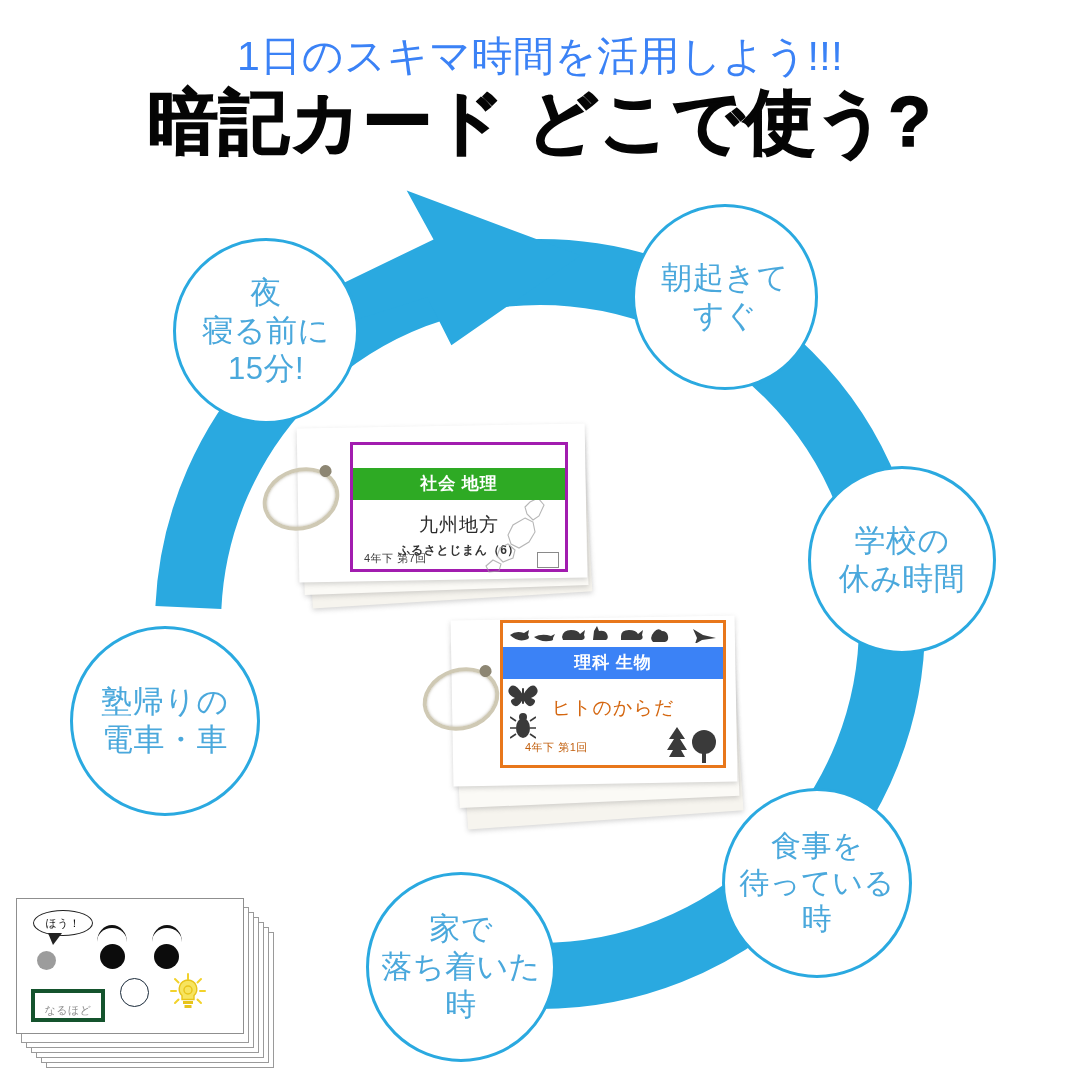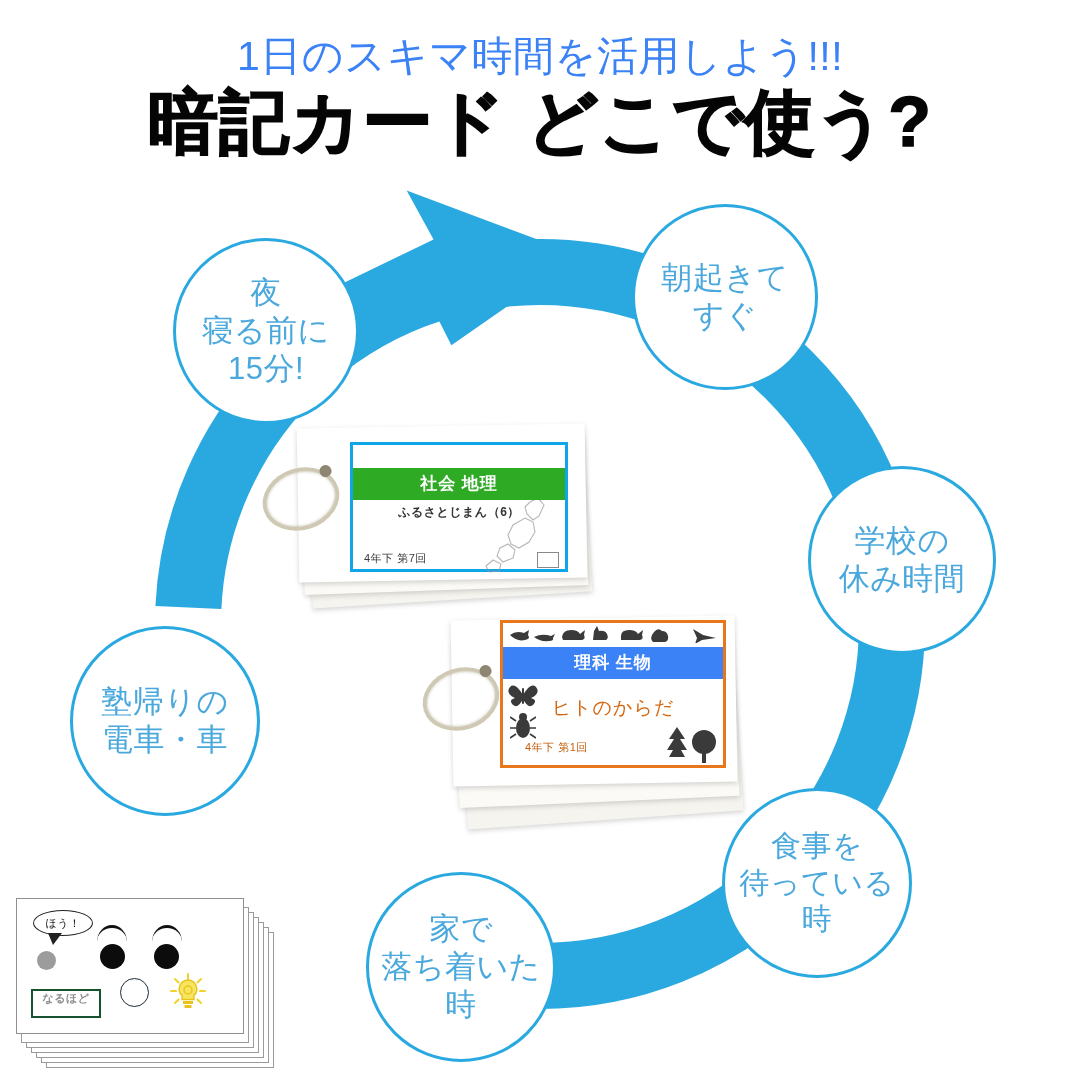--- a/index.html
+++ b/index.html
@@ -98,21 +98,21 @@
     box-shadow: 0 2px 5px rgba(120,120,120,0.32);
   }
   .paper.sheet2 { background: #fbfaf6; }
   .paper.sheet3 { background: #f6f4ee; }
 
   .cardface {
     position: absolute;
     background: #ffffff;
     box-sizing: border-box;
   }
-  .cardface.green  { border: 3px solid #0ea5e9; }
+  .cardface.green  { border: 3px solid #a21caf; }
   .cardface.orange { border: 3px solid #e8771b; }
 
   .card-topstrip {
     height: 21px;
     background: #ffffff;
     border-bottom: 2px solid transparent;
     position: relative;
     overflow: hidden;
     display: flex;
     align-items: center;
@@ -257,28 +257,28 @@
     height: 19px;
     border-radius: 50%;
     background: #9c9c9c;
   }
   .naruhodo {
     position: absolute;
     left: 14px;
     top: 90px;
     width: 66px;
     height: 25px;
-    border: 2px solid #14532d;
+    border: 4px solid #14532d;
     display: flex;
-    align-items: flex-start;
+    align-items: flex-end;
     justify-content: center;
     font-size: 11px;
     color: #8f8f8f;
     letter-spacing: 0.5px;
-    font-weight: 700;
+    font-weight: 400;
   }
   .brow {
     position: absolute;
     width: 30px;
     height: 14px;
     border-top: 3px solid #111;
     border-radius: 50% 50% 0 0 / 100% 100% 0 0;
   }
   .brow.l { left: 80px; top: 26px; }
   .brow.r { left: 135px; top: 26px; }
@@ -377,20 +377,21 @@
       <div class="card-body">
         <svg class="jp-map" viewBox="0 0 86 96">
           <g fill="none" stroke="#9a9a9a" stroke-width="1.1">
             <path d="M58 4 L66 2 L72 8 L68 15 L60 13 Z"></path>
             <path d="M55 22 L63 18 L69 25 L64 36 L58 40 L52 34 L50 27 Z"></path>
             <path d="M50 38 L58 42 L60 52 L54 62 L44 68 L36 64 L33 55 L38 45 Z"></path>
             <path d="M33 64 L40 70 L38 78 L28 82 L22 76 L25 68 Z"></path>
             <path d="M18 80 L26 84 L24 91 L14 92 L11 86 Z"></path>
           </g>
         </svg>
+        <div class="card-main">九州地方</div>
         <div class="card-sub">ふるさとじまん（6）</div>
         <div class="card-foot">4年下 第7回</div>
         <div class="mapbox"></div>
       </div>
     </div>
   </div>
 
   <div class="cardgroup" style="left:436px; top:606px; width:320px; height:260px;">
 
     <div class="paper sheet3" style="left:26px; top:46px; width:276px; height:168px; transform: rotate(-4deg);"></div>

